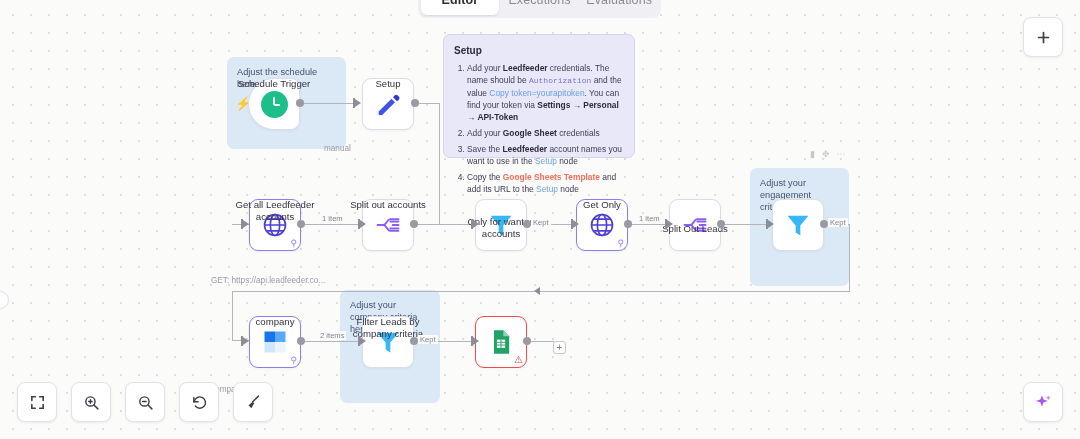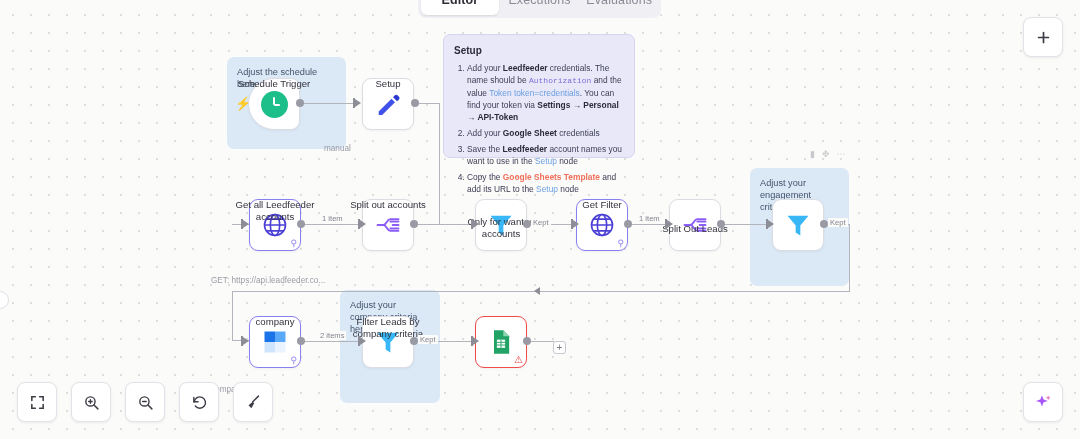--- a/index.html
+++ b/index.html
@@ -200,21 +200,21 @@
     <div class="tab">Evaluations</div>
   </div>
 
   <div class="sticky" style="left:227px; top:57px; width:119px; height:92px;">
     <span>Adjust the schedule here</span>
   </div>
 
   <div class="sticky purple" style="left:443px; top:34px; width:192px; height:124px;">
     <div class="sticky-title">Setup</div>
     <ol>
-      <li><span>Add your </span><b>Leedfeeder</b><span> credentials. The name should be </span><span class="code">Authorization</span><span> and the value </span><span class="sky">Token token=credentials</span><span>. You can find your token via </span><b>Settings → Personal → API-Token</b></li>
+      <li><span>Add your </span><b>Leedfeeder</b><span> credentials. The name should be </span><span class="code">Authorization</span><span> and the value </span><span class="sky">Copy token=yourapitoken</span><span>. You can find your token via </span><b>Settings → Personal → API-Token</b></li>
       <li><span>Add your </span><b>Google Sheet</b><span> credentials</span></li>
       <li><span>Save the </span><b>Leedfeeder</b><span> account names you want to use in the </span><span class="sky">Setup</span><span> node</span></li>
       <li><span>Copy the </span><span class="lnk">Google Sheets Template</span><span> and add its URL to the </span><span class="sky">Setup</span><span> node</span></li>
     </ol>
   </div>
 
   <div class="sticky" style="left:750px; top:168px; width:99px; height:118px;">
     <span>Adjust your engagement criteria here</span>
   </div>
 
@@ -303,21 +303,21 @@
   <div class="arrow" style="left:573px; top:220px;"></div>
 
   <div class="node pinned" style="left:576px; top:199px;">
     <svg class="ic" viewBox="0 0 24 24" fill="none" stroke="#4b3fd6" stroke-width="1.4">
       <circle cx="12" cy="12" r="9"></circle>
         <ellipse cx="12" cy="12" rx="4" ry="9"></ellipse>
       <path d="M3 12h18M4.5 7h15M4.5 17h15"></path>
     </svg>
     <span class="pin-mark">⚲</span>
   </div>
-  <div class="node-label" style="left:602px; top:199px;">Get Filter</div>
+  <div class="node-label" style="left:602px; top:199px;">Get Only</div>
 
   <div class="dot" style="left:624px; top:220px;"></div>
   <div class="edge" style="left:631px; top:224px; width:36px;"></div>
   <div class="elabel" style="left:637px; top:214px;">1 item</div>
   <div class="arrow-bar" style="left:665px; top:219px;"></div>
   <div class="arrow" style="left:667px; top:220px;"></div>
 
   <div class="node" style="left:669px; top:199px;">
     <svg class="ic" viewBox="0 0 24 24" fill="none" stroke="#8b5cf6" stroke-width="1.6" stroke-linecap="round">
       <path d="M3 12h5"></path>

